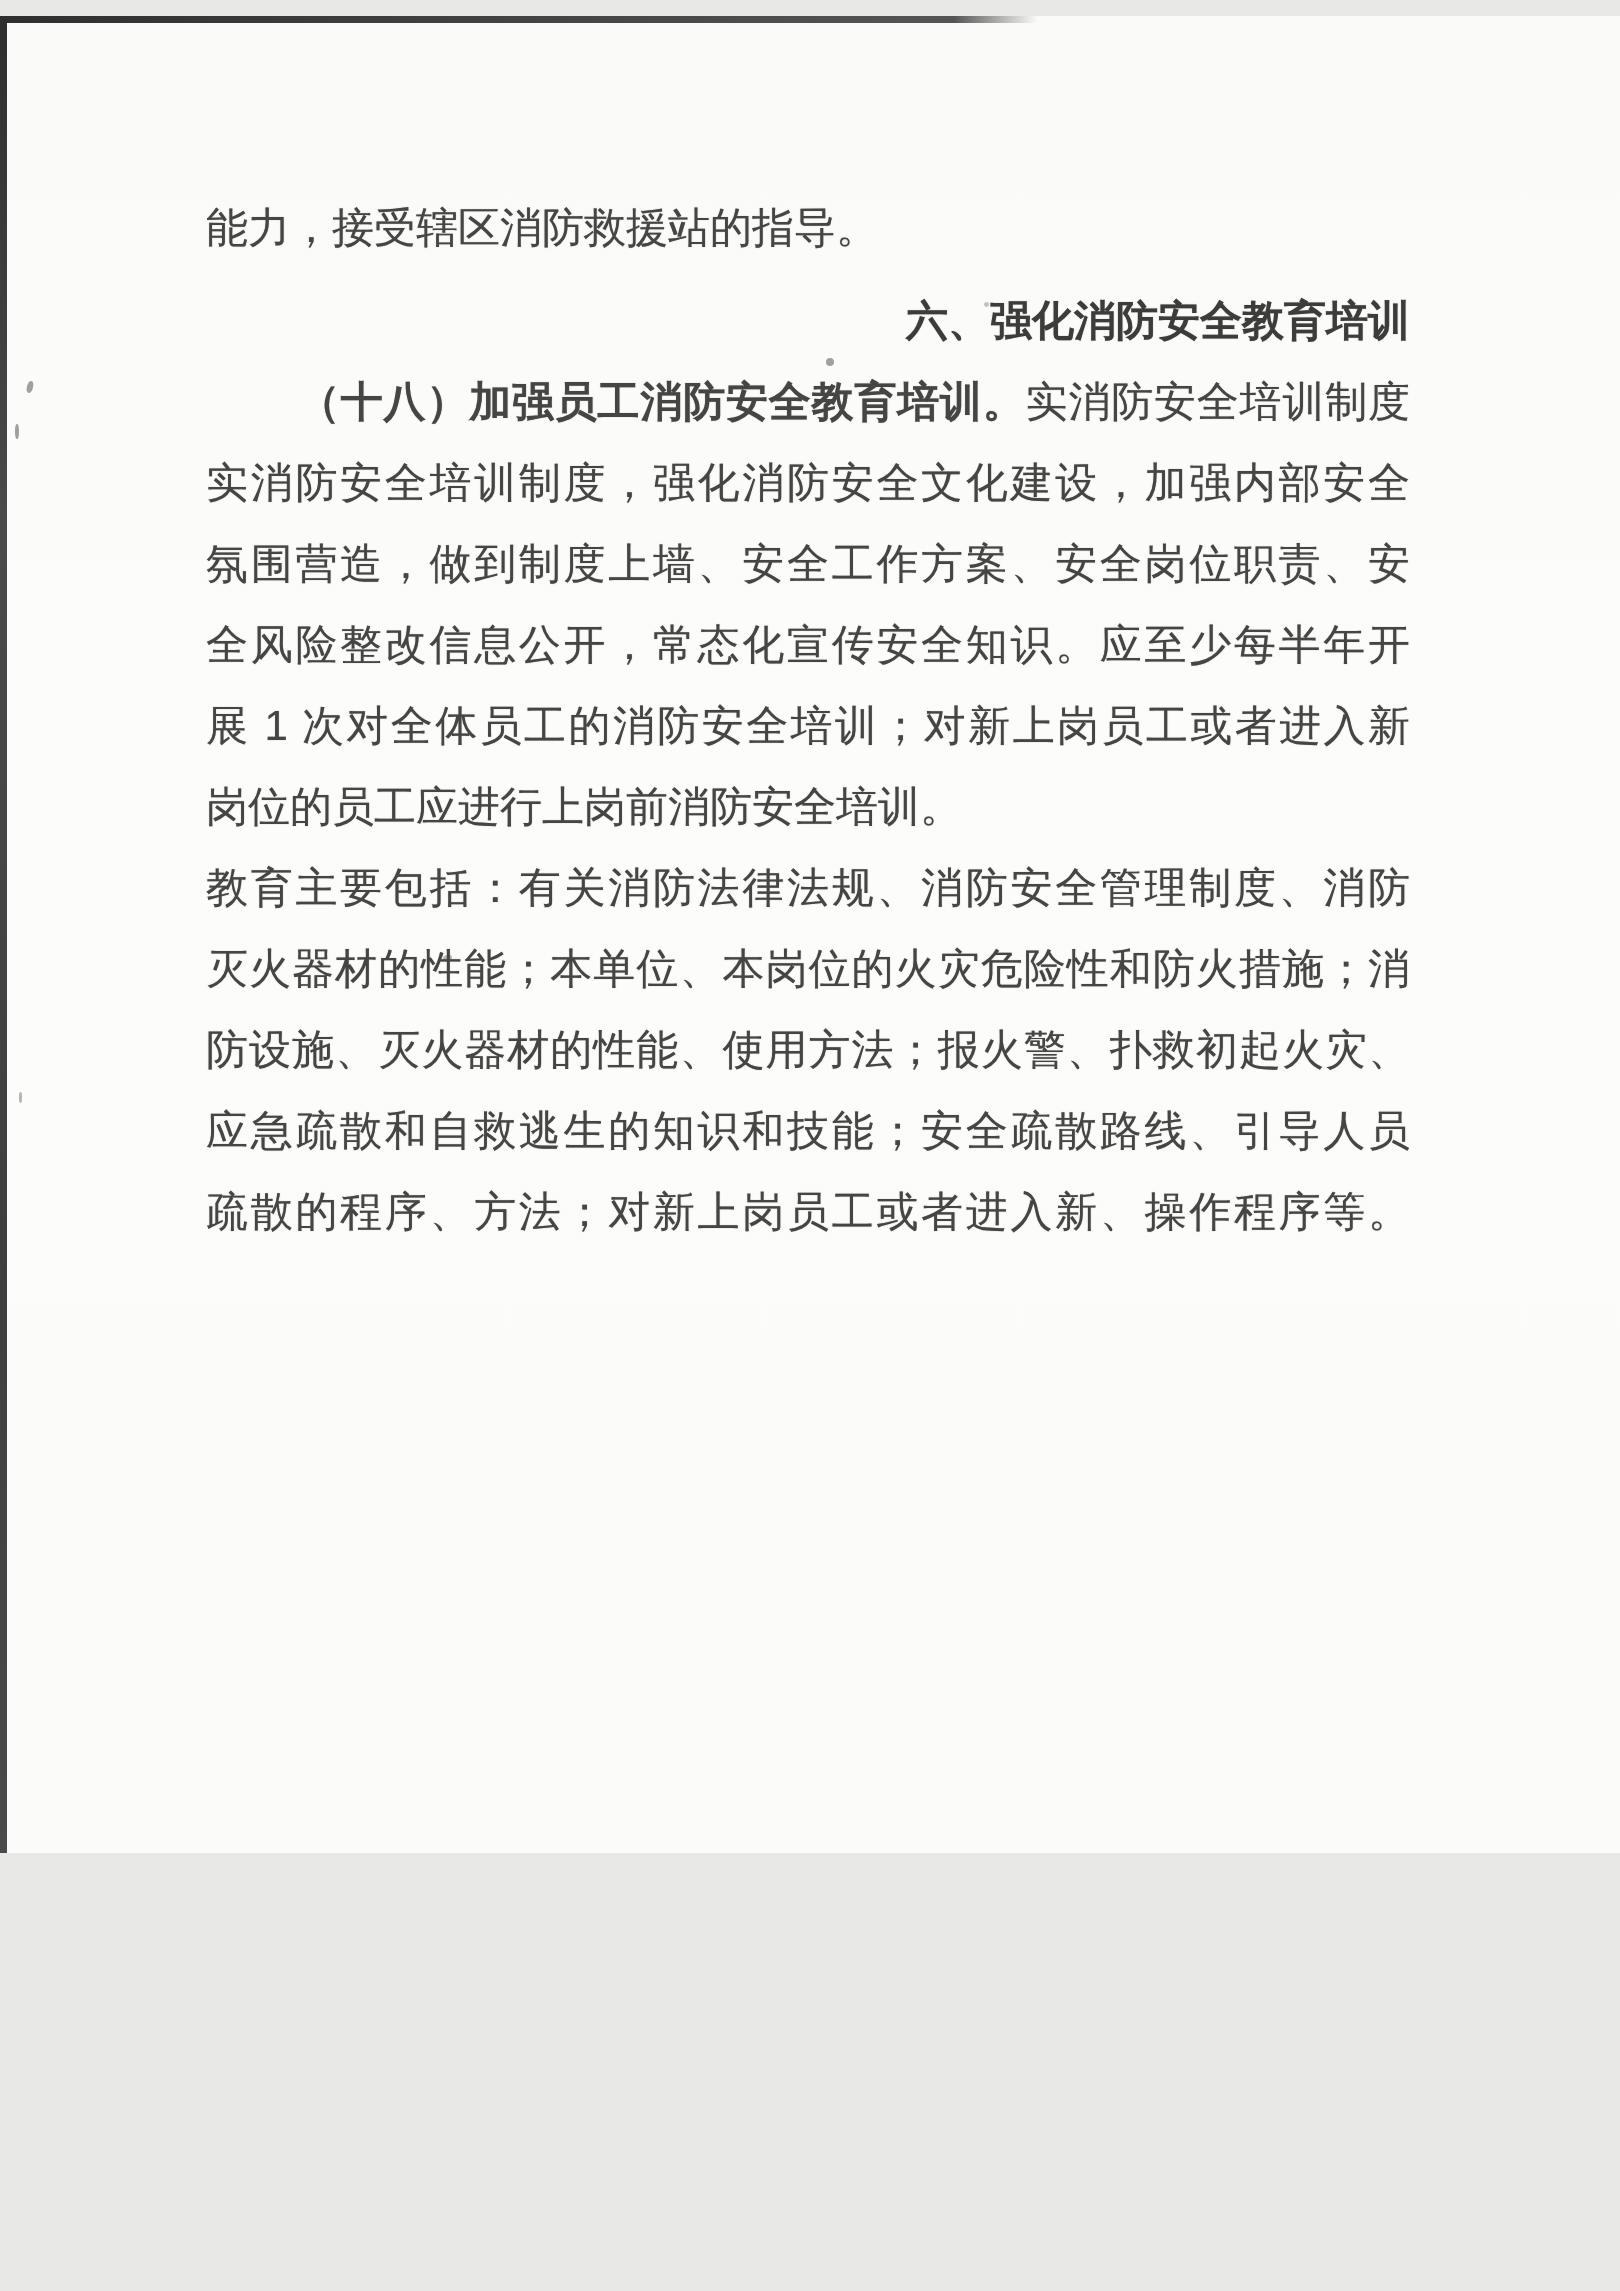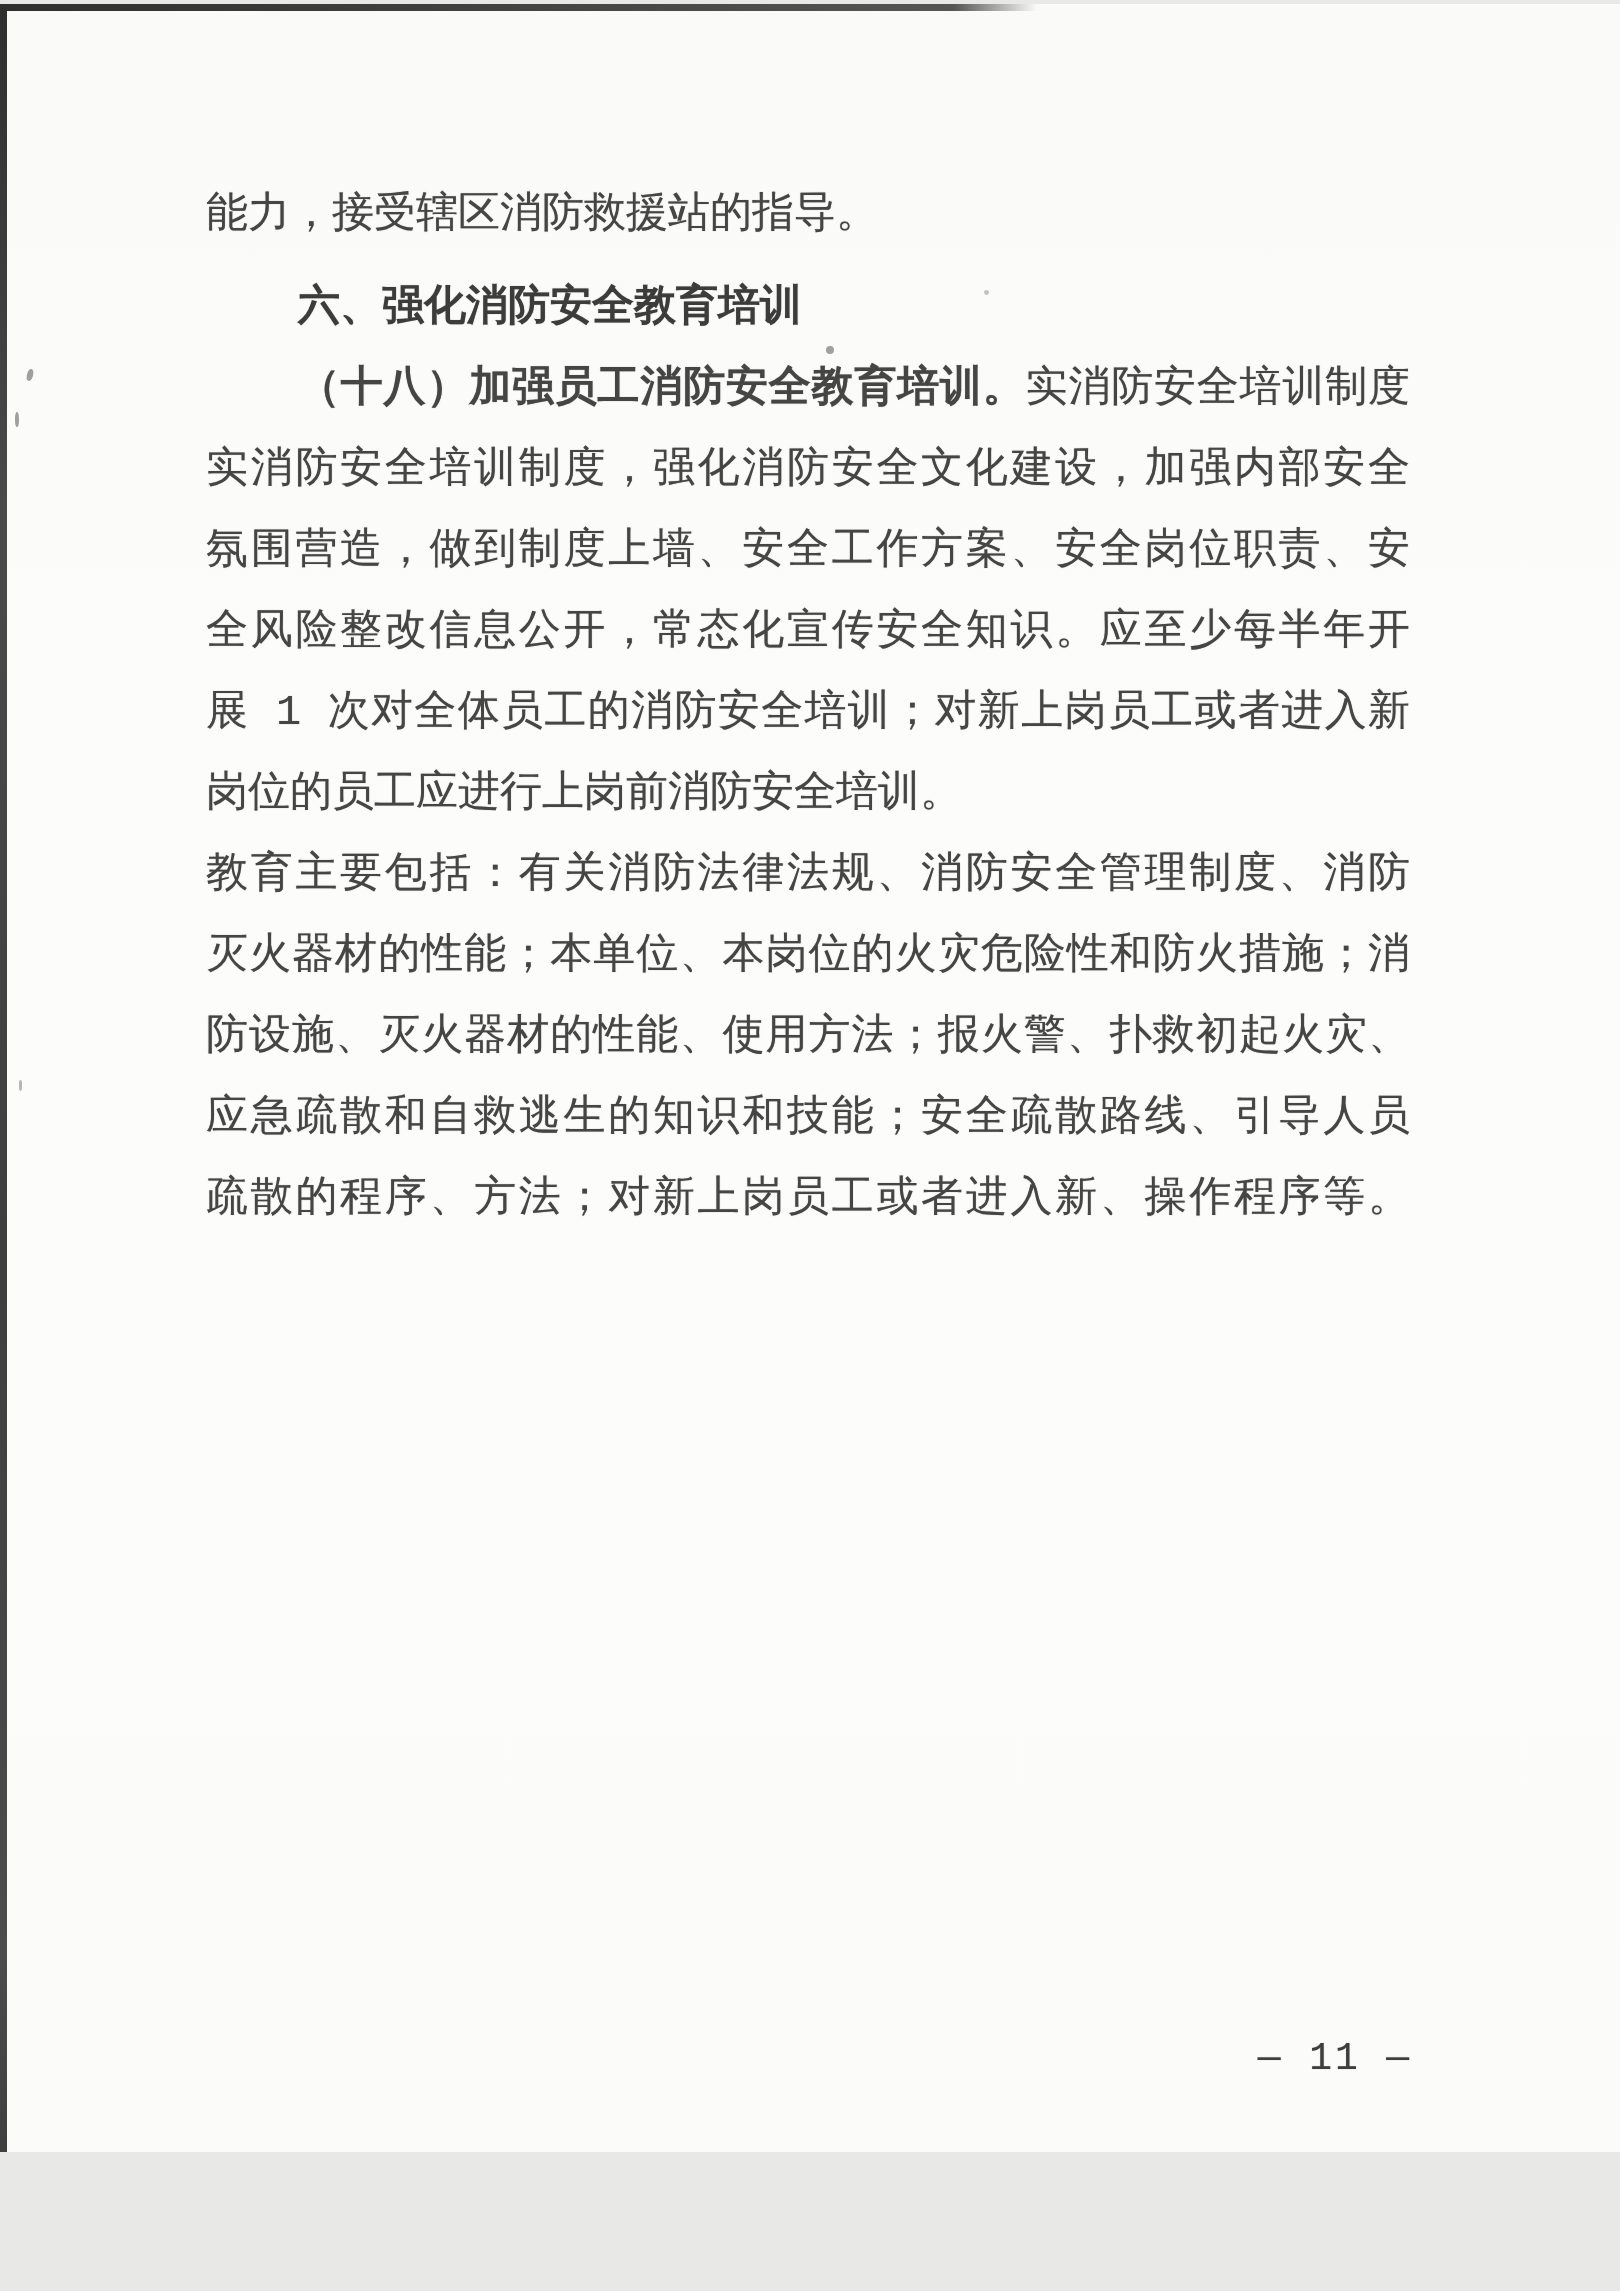--- a/index.html
+++ b/index.html
@@ -1,23 +1,23 @@
 <!DOCTYPE html>
 <html><head>
 <meta charset="utf-8">
 <style>
   html, body { margin: 0; padding: 0; background: #e8e8e6; }
   .page {
     position: relative;
     width: 1620px;
-    height: 2148px;
-    margin: 4px auto;
+    height: 1837px;
+    margin: 16px auto;
     background: linear-gradient(180deg, #fafaf8 0%, #fcfcfa 40%, #fbfbf9 100%);
     overflow: hidden;
-    font-family: Liberation Mono, monospace;
+    font-family: Liberation Sans, sans-serif;
     color: #454543;
   }
 
   
   .edge-top {
     position: absolute; left: 0; top: 0;
     width: 1037px; height: 6.9px;
     background: linear-gradient(90deg, #2f2f2f 0%, #454545 55%, #555 92%, rgba(85,85,85,0) 100%);
   }
   .edge-left {
@@ -49,21 +49,21 @@
     text-align: left;
     overflow: visible;
   }
   .line.fill {
     text-align: justify;
     text-justify: inter-ideograph;
     text-align-last: justify;
     -moz-text-align-last: justify;
   }
   .line.indent { text-indent: 92px; }
-  .line.mt { margin-top: 11.8px; }
+  .line.mt { margin-top: 11.8px; text-align: right; }
   .heading {
     font-weight: 700;
     color: #3c3c3a;
   }
   .lead { font-weight: 600; }
 
   .page-number {
     position: absolute;
     right: 208px;
     top: 2031px;

